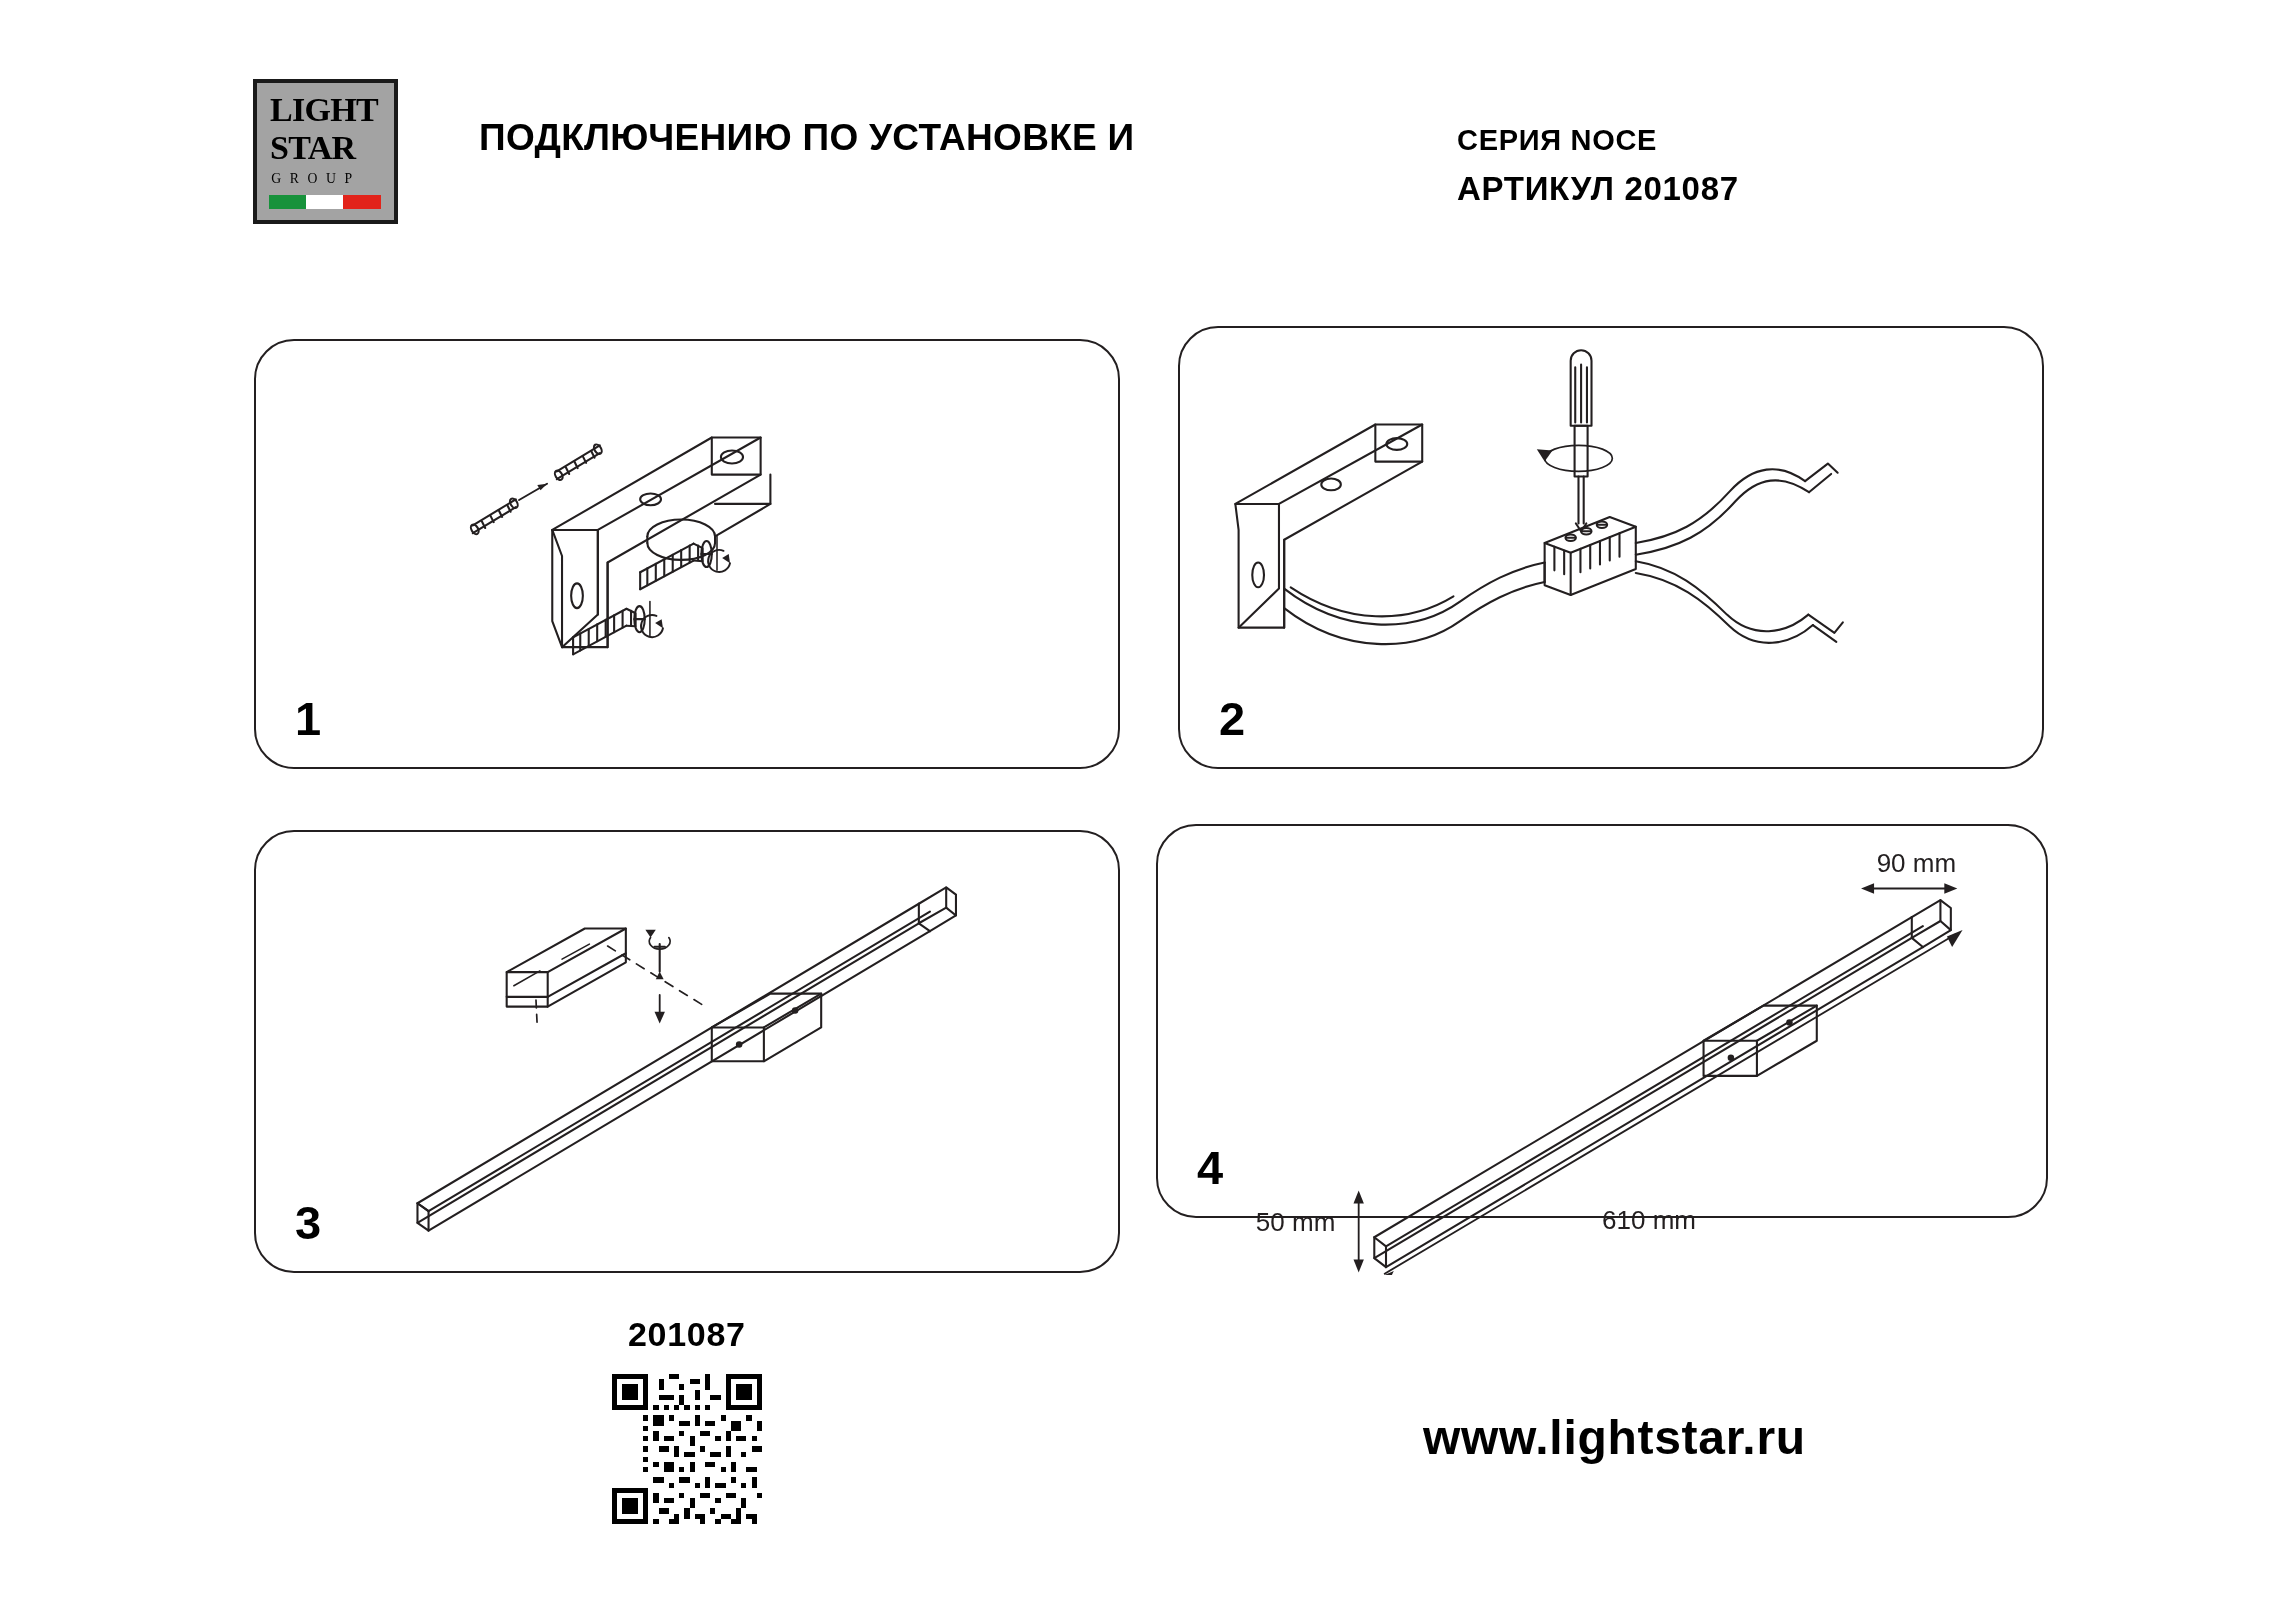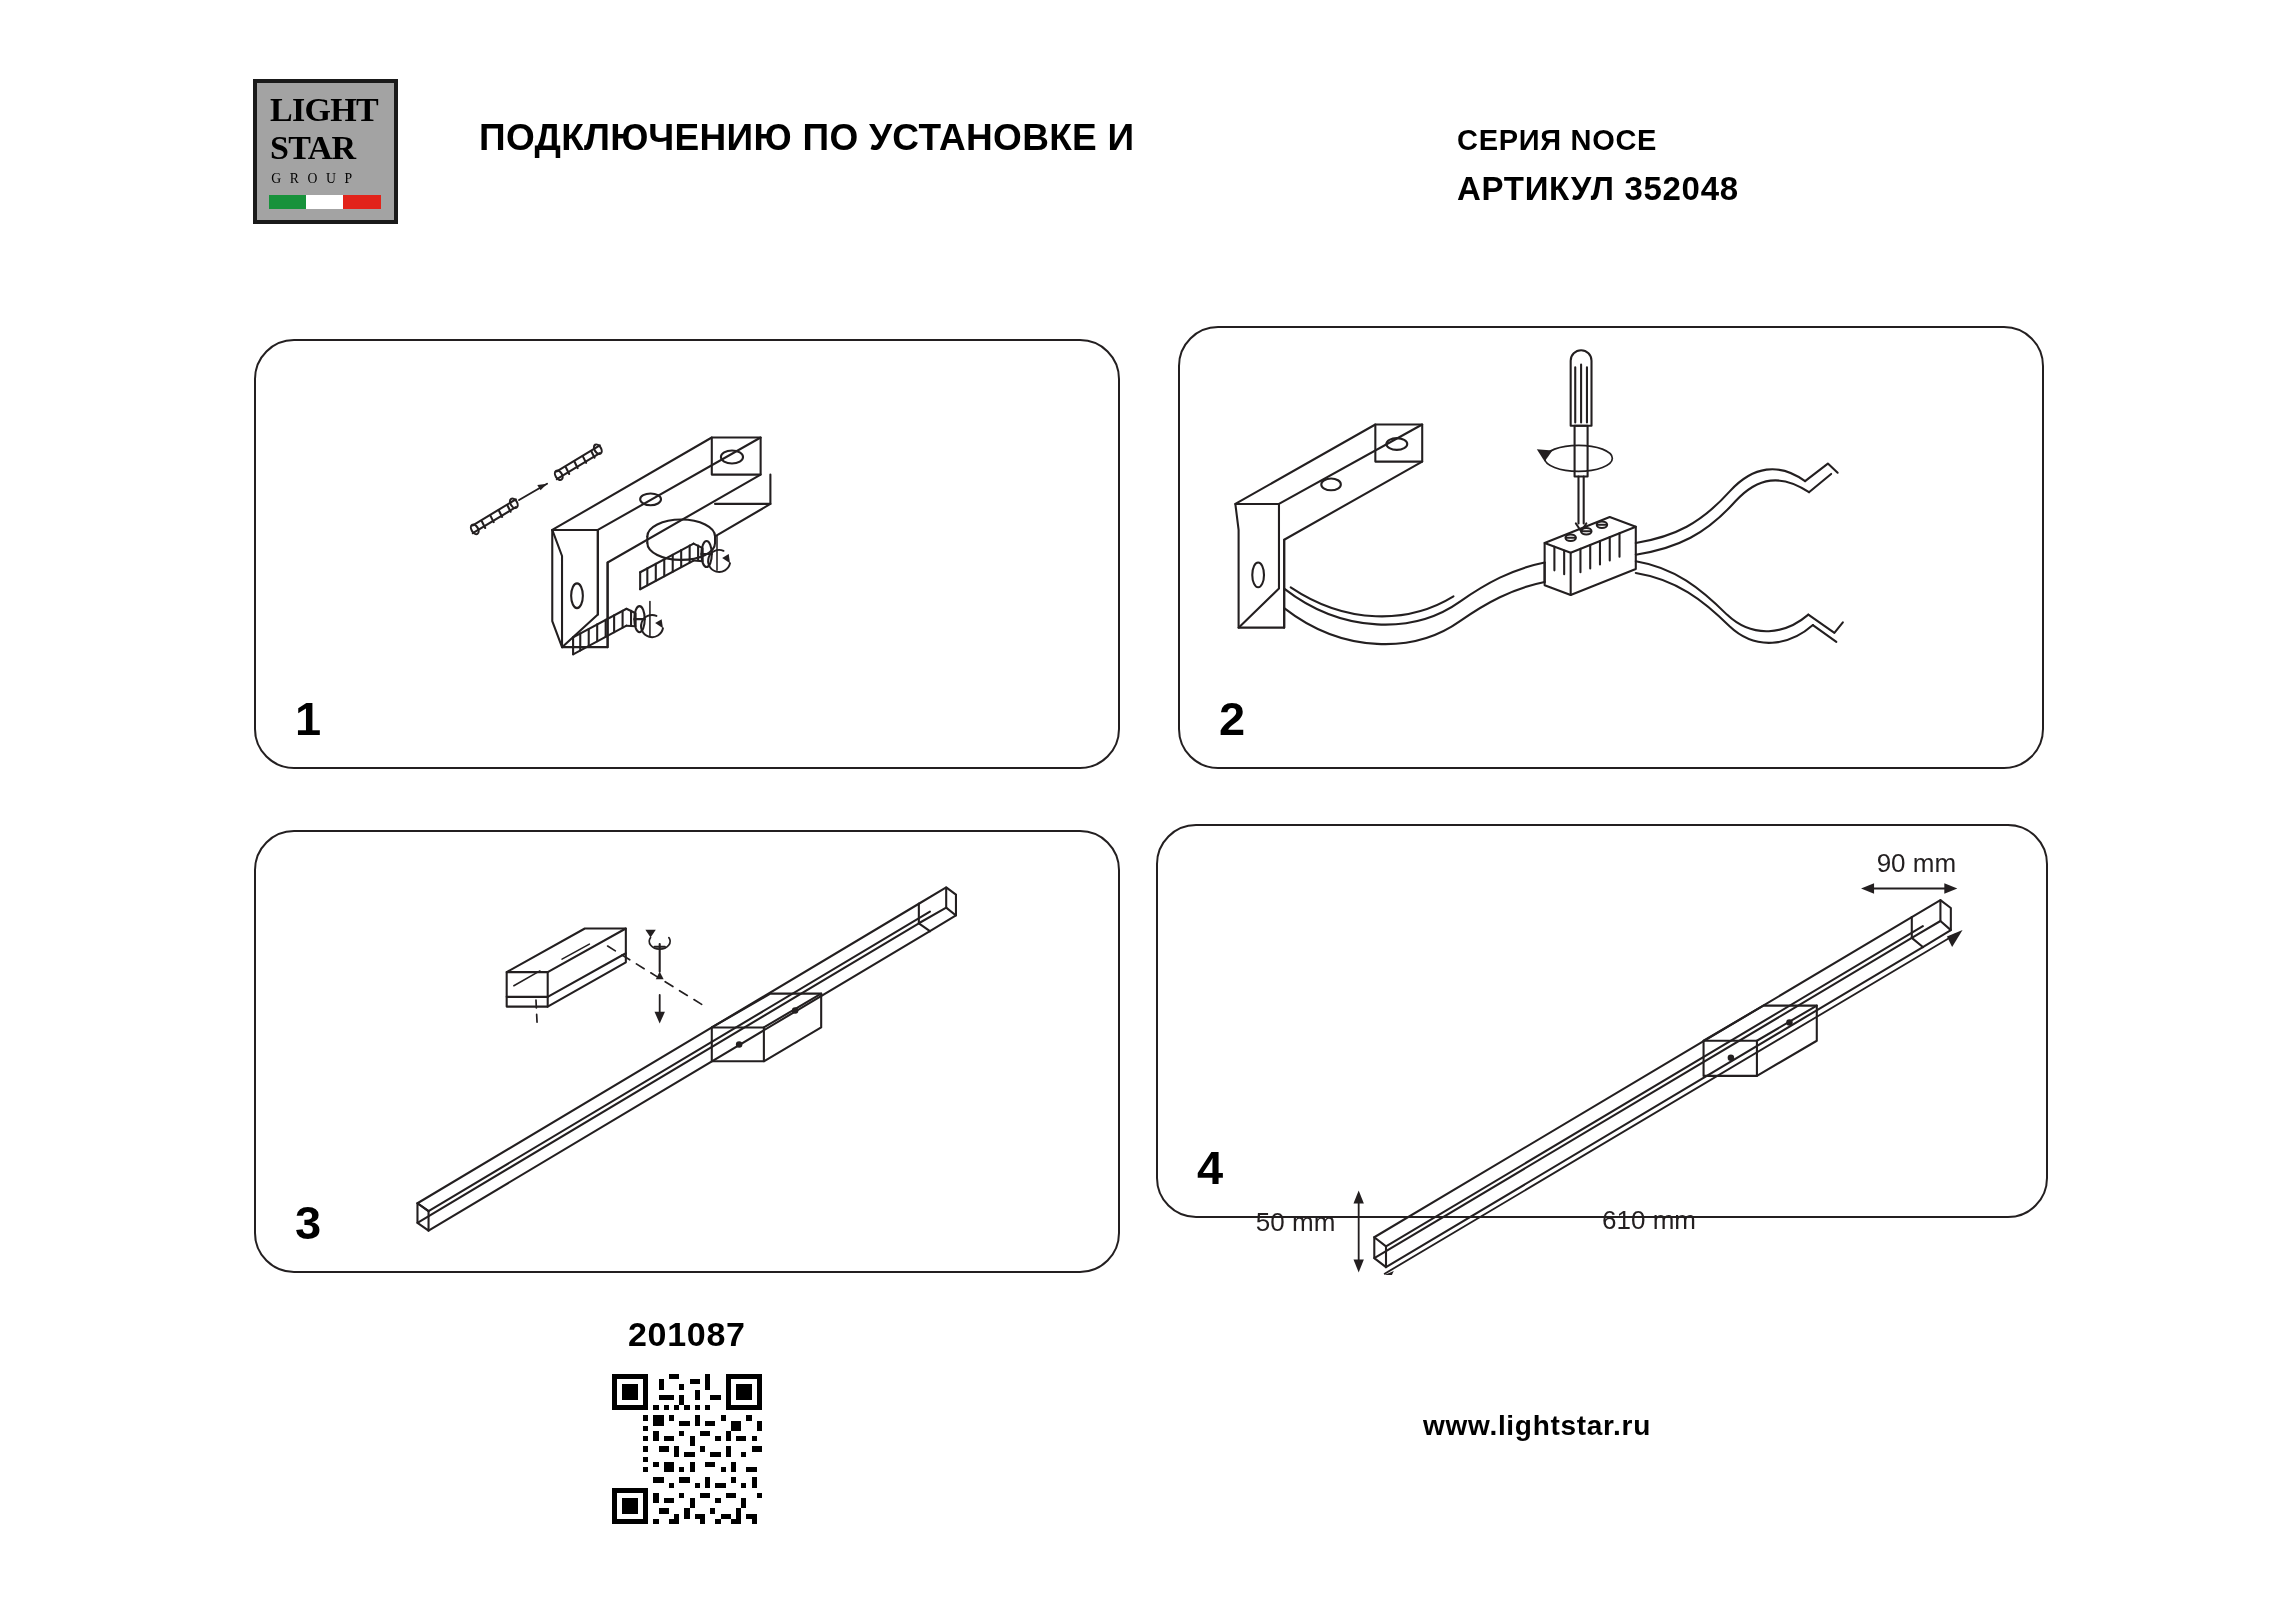--- a/index.html
+++ b/index.html
@@ -156,21 +156,21 @@
     left: 612px;
     top: 1374px;
     width: 150px;
     height: 150px;
   }
   .site {
     position: absolute;
     left: 1423px;
     top: 1410px;
     font-weight: bold;
-    font-size: 28px;
+    font-size: 48px;
     letter-spacing: 0.7px;
   }
 </style>
 </head>
 <body>
 
 <div class="header">
 
   <div class="logo-box">
     <div class="logo-light">LIGHT</div>
@@ -182,21 +182,21 @@
         <i class="flag-red"></i>
     </div>
   </div>
 
   <div class="title">
     <div>ПОДКЛЮЧЕНИЮ ПО УСТАНОВКЕ И</div>
   </div>
 
   <div class="meta">
     <div class="series">СЕРИЯ NOCE</div>
-    <div class="article">АРТИКУЛ 352048</div>
+    <div class="article">АРТИКУЛ 201087</div>
   </div>
 
 </div>
 
 <div class="panel" id="panel-1">
   <svg class="fig" width="866" height="430" viewBox="0 0 1330 660">
     <g fill="none" stroke="#231f20" stroke-width="3.2" stroke-linejoin="round" stroke-linecap="round">
 
       <path d="M455 290 L700 148 L775 148 L775 205 L540 340 L540 470 L470 470 L470 330 Z"></path>
       <path d="M455 290 L525 290 L525 420 L470 470"></path>

